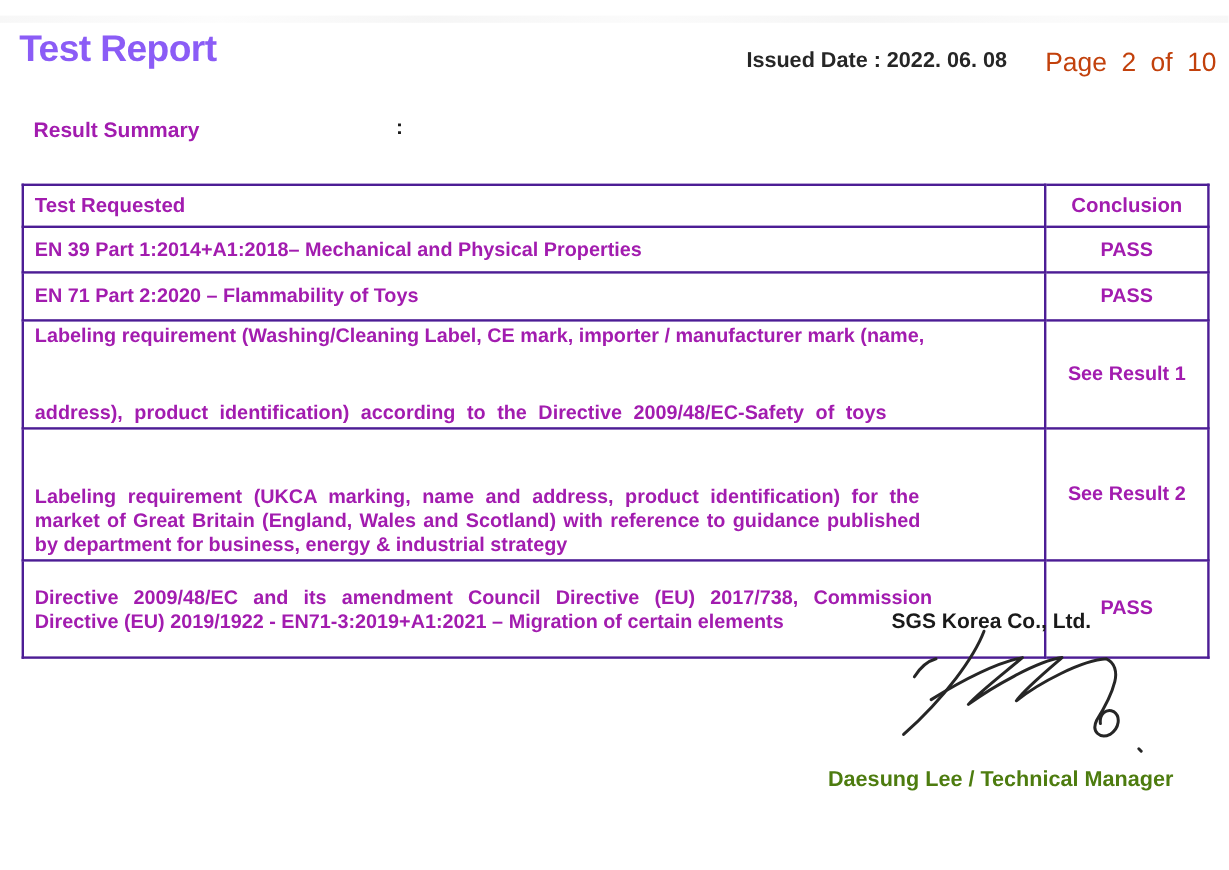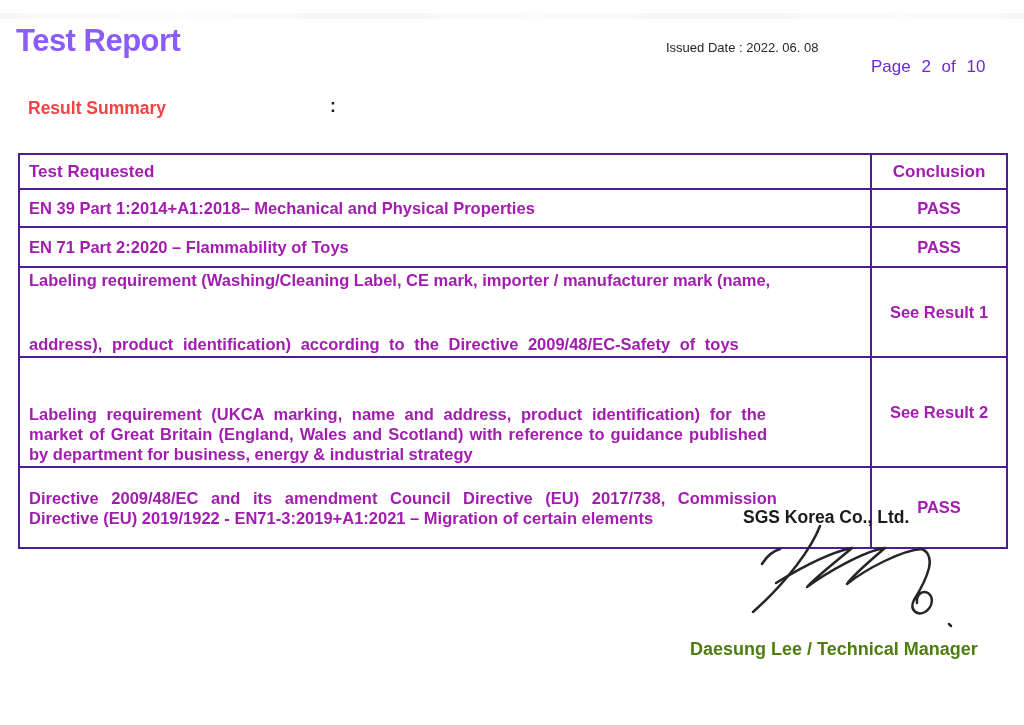--- a/index.html
+++ b/index.html
@@ -39,43 +39,42 @@
     position: absolute;
     left: 219px; top: 38px;
     font-size: 18.5px;
     font-weight: 700;
     line-height: 1;
     color: #1a1a1a;
   }
   .issued-date {
     position: absolute;
     left: 622px; top: 41px;
-    font-size: 13px;
+    font-size: 18px;
+    font-weight: 700;
+    line-height: 1;
+    color: #262626;
+  }
+  .page-info {
+    position: absolute;
+    left: 871px; top: 41px;
+    font-size: 22px;
     font-weight: 400;
     line-height: 1;
-    color: #262626;
-    margin-left: 44px;
-  }
-  .page-info {
-    position: absolute;
-    left: 871px; top: 58px;
-    font-size: 17px;
-    font-weight: 400;
-    line-height: 1;
     word-spacing: 6px;
-    color: #6d28d9;
+    color: #c2410c;
   }
 
   .summary-label {
     position: absolute;
     left: 28px; top: 98px;
     font-size: 17.5px;
     font-weight: 700;
     line-height: 1.2;
-    color: #ef4444;
+    color: #a21caf;
   }
   .summary-colon {
     position: absolute;
     left: 330px; top: 96px;
     font-size: 17.5px;
     font-weight: 700;
     line-height: 1.2;
     color: #1a1a1a;
   }
 

